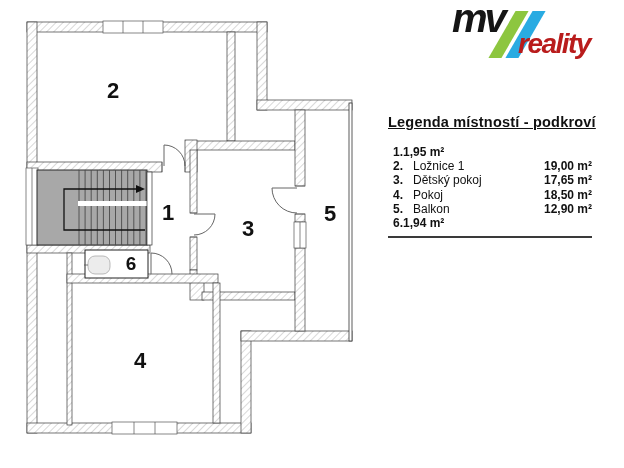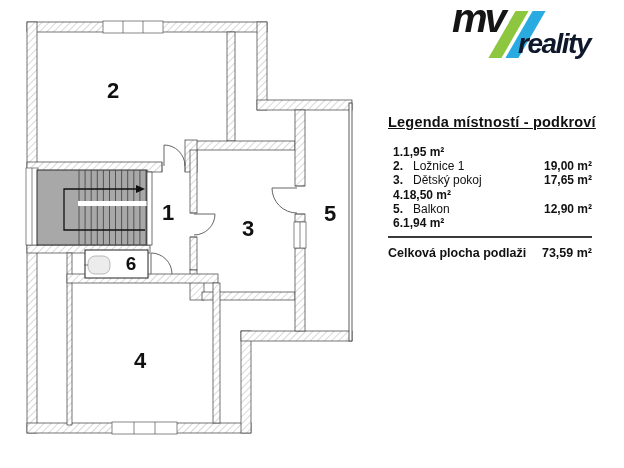--- a/index.html
+++ b/index.html
@@ -4,21 +4,21 @@
 <style>
   html,body{margin:0;padding:0;background:#fff;}
   body{width:624px;height:468px;position:relative;font-family:"Liberation Sans",sans-serif;overflow:hidden;}
   .plan{position:absolute;left:0;top:0;}
   
   .logo{position:absolute;left:452px;top:8px;width:165px;height:56px;}
   .logo .mv{position:absolute;left:0;top:-12px;font-size:40px;font-weight:bold;font-style:italic;letter-spacing:-3px;color:#151515;}
   .logo .slash{position:absolute;top:3px;width:13px;height:47px;transform:skewX(-30deg);}
   .logo .slash.g{left:50px;}
   .logo .slash.b{left:67px;}
-  .logo .reality{position:absolute;left:66px;top:20px;font-size:28px;font-weight:bold;font-style:italic;letter-spacing:-1.5px;color:#0f172a;}
+  .logo .reality{position:absolute;left:66px;top:20px;font-size:28px;font-weight:bold;font-style:italic;letter-spacing:-1.5px;color:#b91c1c;}
   
   .legend{position:absolute;left:388px;top:114px;width:204px;color:#111;}
   .legend .title{font-size:14.5px;font-weight:bold;text-decoration:underline;letter-spacing:.2px;white-space:nowrap;}
   .legend .rows{margin-top:15px;}
   .legend .row{display:flex;align-items:baseline;height:14.2px;font-size:12px;}
   .legend .num{font-weight:bold;width:15px;text-align:right;}
   .legend .nm{margin-left:10px;flex:1;text-align:left;}
   .legend .ar{font-weight:bold;text-align:right;white-space:nowrap;}
   .legend .divider{border-top:2px solid #3a3a3a;margin-top:6px;}
   .legend .total{display:flex;justify-content:space-between;margin-top:8px;font-size:12.5px;font-weight:bold;}
@@ -163,30 +163,27 @@
       <span class="nm">Ložnice 1</span>
       <span class="ar">19,00 m²</span>
     </div>
     <div class="row">
       <span class="num">3.</span>
       <span class="nm">Dětský pokoj</span>
       <span class="ar">17,65 m²</span>
     </div>
     <div class="row">
       <span class="num">4.</span>
+      <span class="nm">Pokoj</span>
       <span class="ar">18,50 m²</span>
     </div>
     <div class="row">
       <span class="num">5.</span>
       <span class="nm">Balkon</span>
       <span class="ar">12,90 m²</span>
     </div>
     <div class="row">
       <span class="num">6.</span>
       <span class="ar">1,94 m²</span>
     </div>
   </div>
   <div class="divider"></div>
-  <div class="total">
-    <span>Celková plocha podlaži</span>
-    <span>73,59 m²</span>
-  </div>
 </div>
 
 </body></html>

